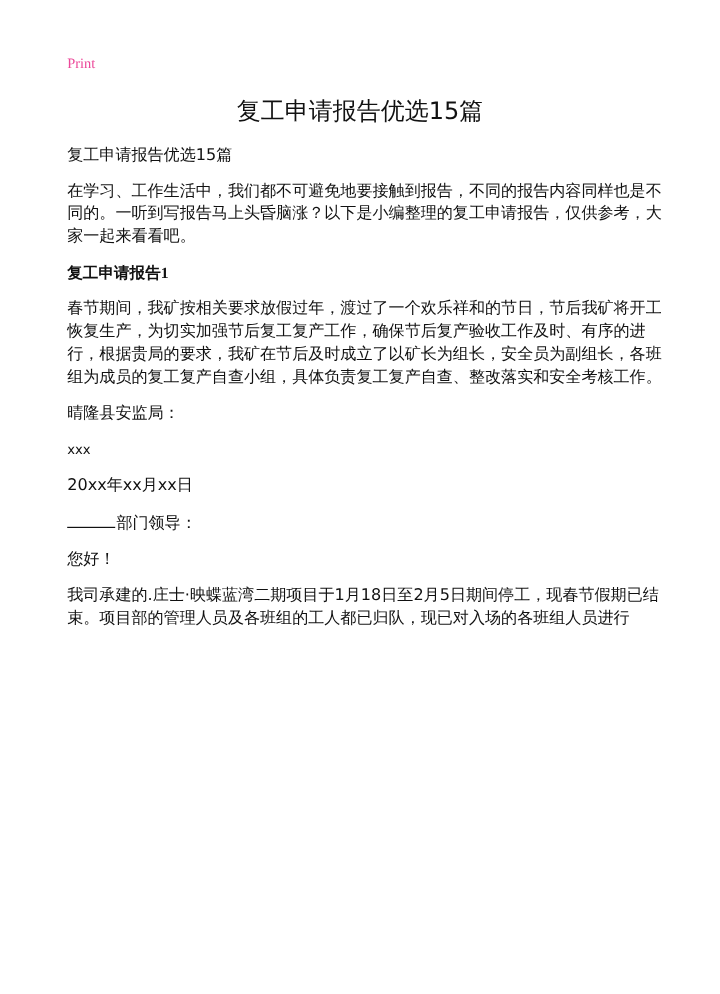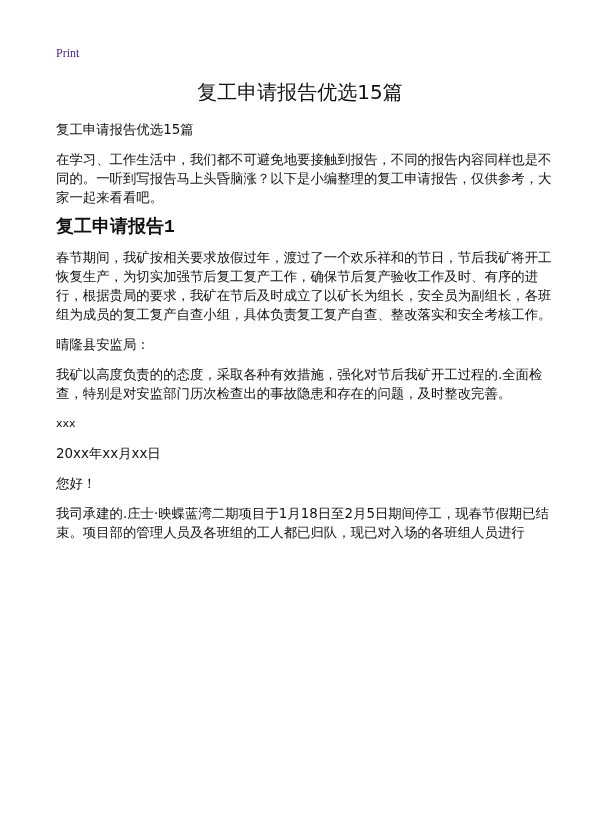--- a/index.html
+++ b/index.html
@@ -21,21 +21,21 @@
       top: 0;
       width: 600px;
       height: 828px;
     }
     .print-label {
       position: absolute;
       left: 56px;
       top: 46px;
       font-family: "Liberation Serif", "DejaVu Serif", serif;
       font-size: 12px;
-      color: #4c1d95;
+      color: #ec4899;
     }
     .doc-title {
       position: absolute;
       left: 0;
       width: 600px;
       top: 79px;
       text-align: center;
       font-size: 20px;
       line-height: 26px;
       font-weight: normal;
@@ -53,22 +53,22 @@
     .content p {
       margin: 0 0 11px 0;
       white-space: pre-wrap;
       word-break: break-all;
     }
     .subtitle {
       font-size: 13.4px;
     }
     .section-heading {
       font-weight: bold;
-      font-family: Liberation Mono, monospace;
-      font-size: 18px;
+      font-family: Liberation Serif, serif;
+      font-size: 13px;
     }
     .salutation-blank {
       display: inline-block;
       width: 40px;
       border-bottom: 1px solid #111;
       height: 14px;
       vertical-align: baseline;
       margin-right: 1px;
     }
   </style>
@@ -83,21 +83,21 @@
 
   <div class="content">
 
     <p class="subtitle">复工申请报告优选15篇</p>
 
     <p>在学习、工作生活中，我们都不可避免地要接触到报告，不同的报告内容同样也是不同的。一听到写报告马上头昏脑涨？以下是小编整理的复工申请报告，仅供参考，大家一起来看看吧。</p>
 
     <p class="section-heading">复工申请报告1</p>
     <p>春节期间，我矿按相关要求放假过年，渡过了一个欢乐祥和的节日，节后我矿将开工恢复生产，为切实加强节后复工复产工作，确保节后复产验收工作及时、有序的进行，根据贵局的要求，我矿在节后及时成立了以矿长为组长，安全员为副组长，各班组为成员的复工复产自查小组，具体负责复工复产自查、整改落实和安全考核工作。</p>
     <p>晴隆县安监局：</p>
-    <p>我矿以高度负责的的态度，采取各种有效措施，强化对节后我矿开工过程的.全面检查，特别是对安监部门历次检查出的事故隐患和存在的问题，及时整改完善。</p>
     <p style="font-size:11px;">xxx</p>
     <p>20xx年xx月xx日</p>
 
+    <p><span class="salutation-blank"></span><span>部门领导：</span></p>
     <p>您好！</p>
     <p>我司承建的.庄士·映蝶蓝湾二期项目于1月18日至2月5日期间停工，现春节假期已结束。项目部的管理人员及各班组的工人都已归队，现已对入场的各班组人员进行</p>
 
   </div>
 </div>
 
 </body></html>

